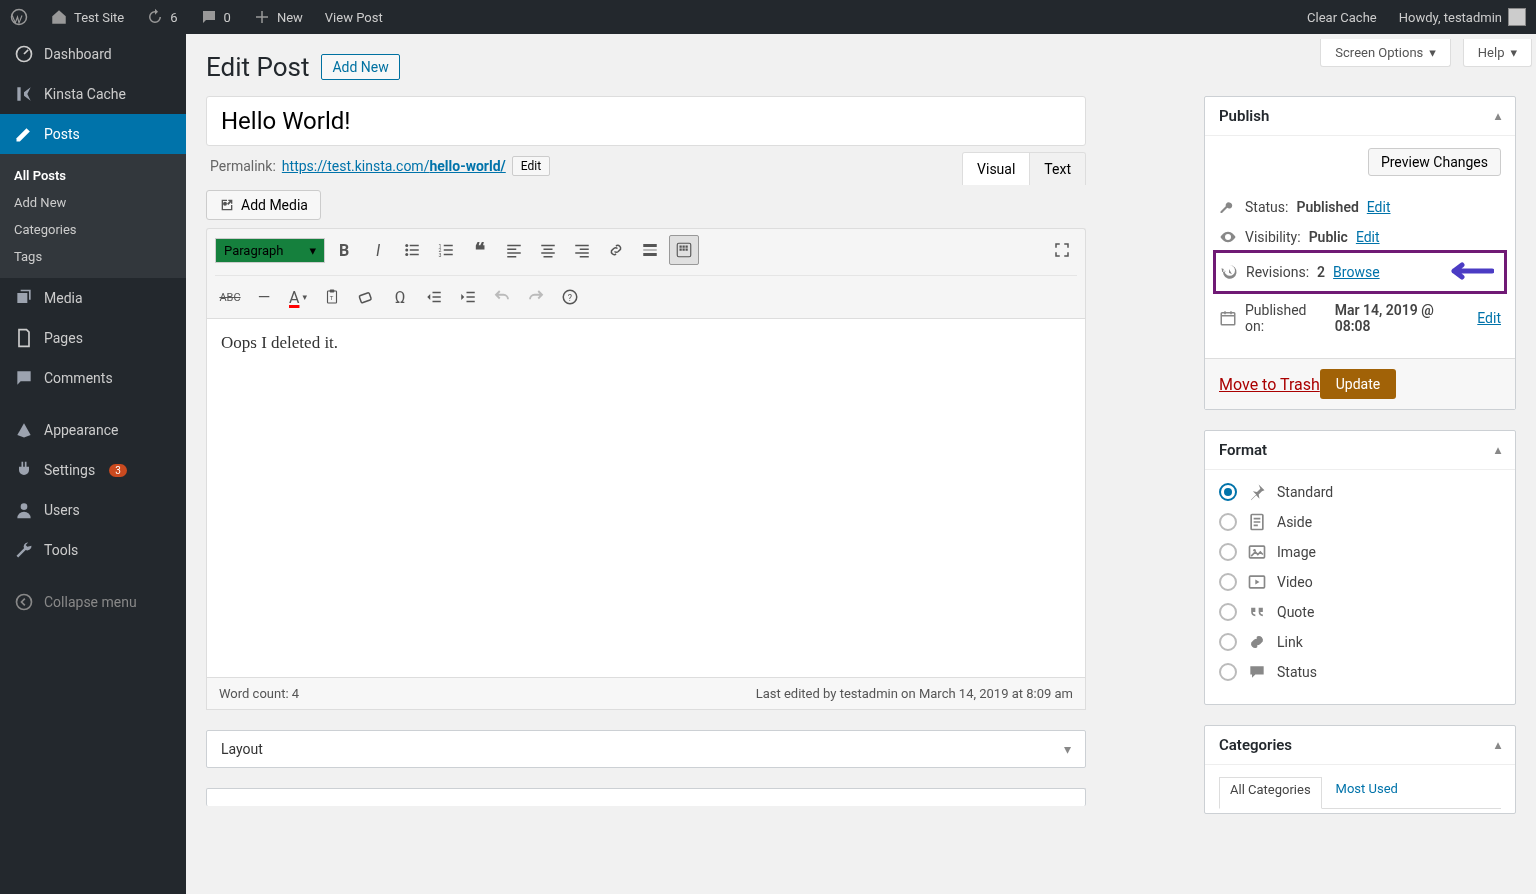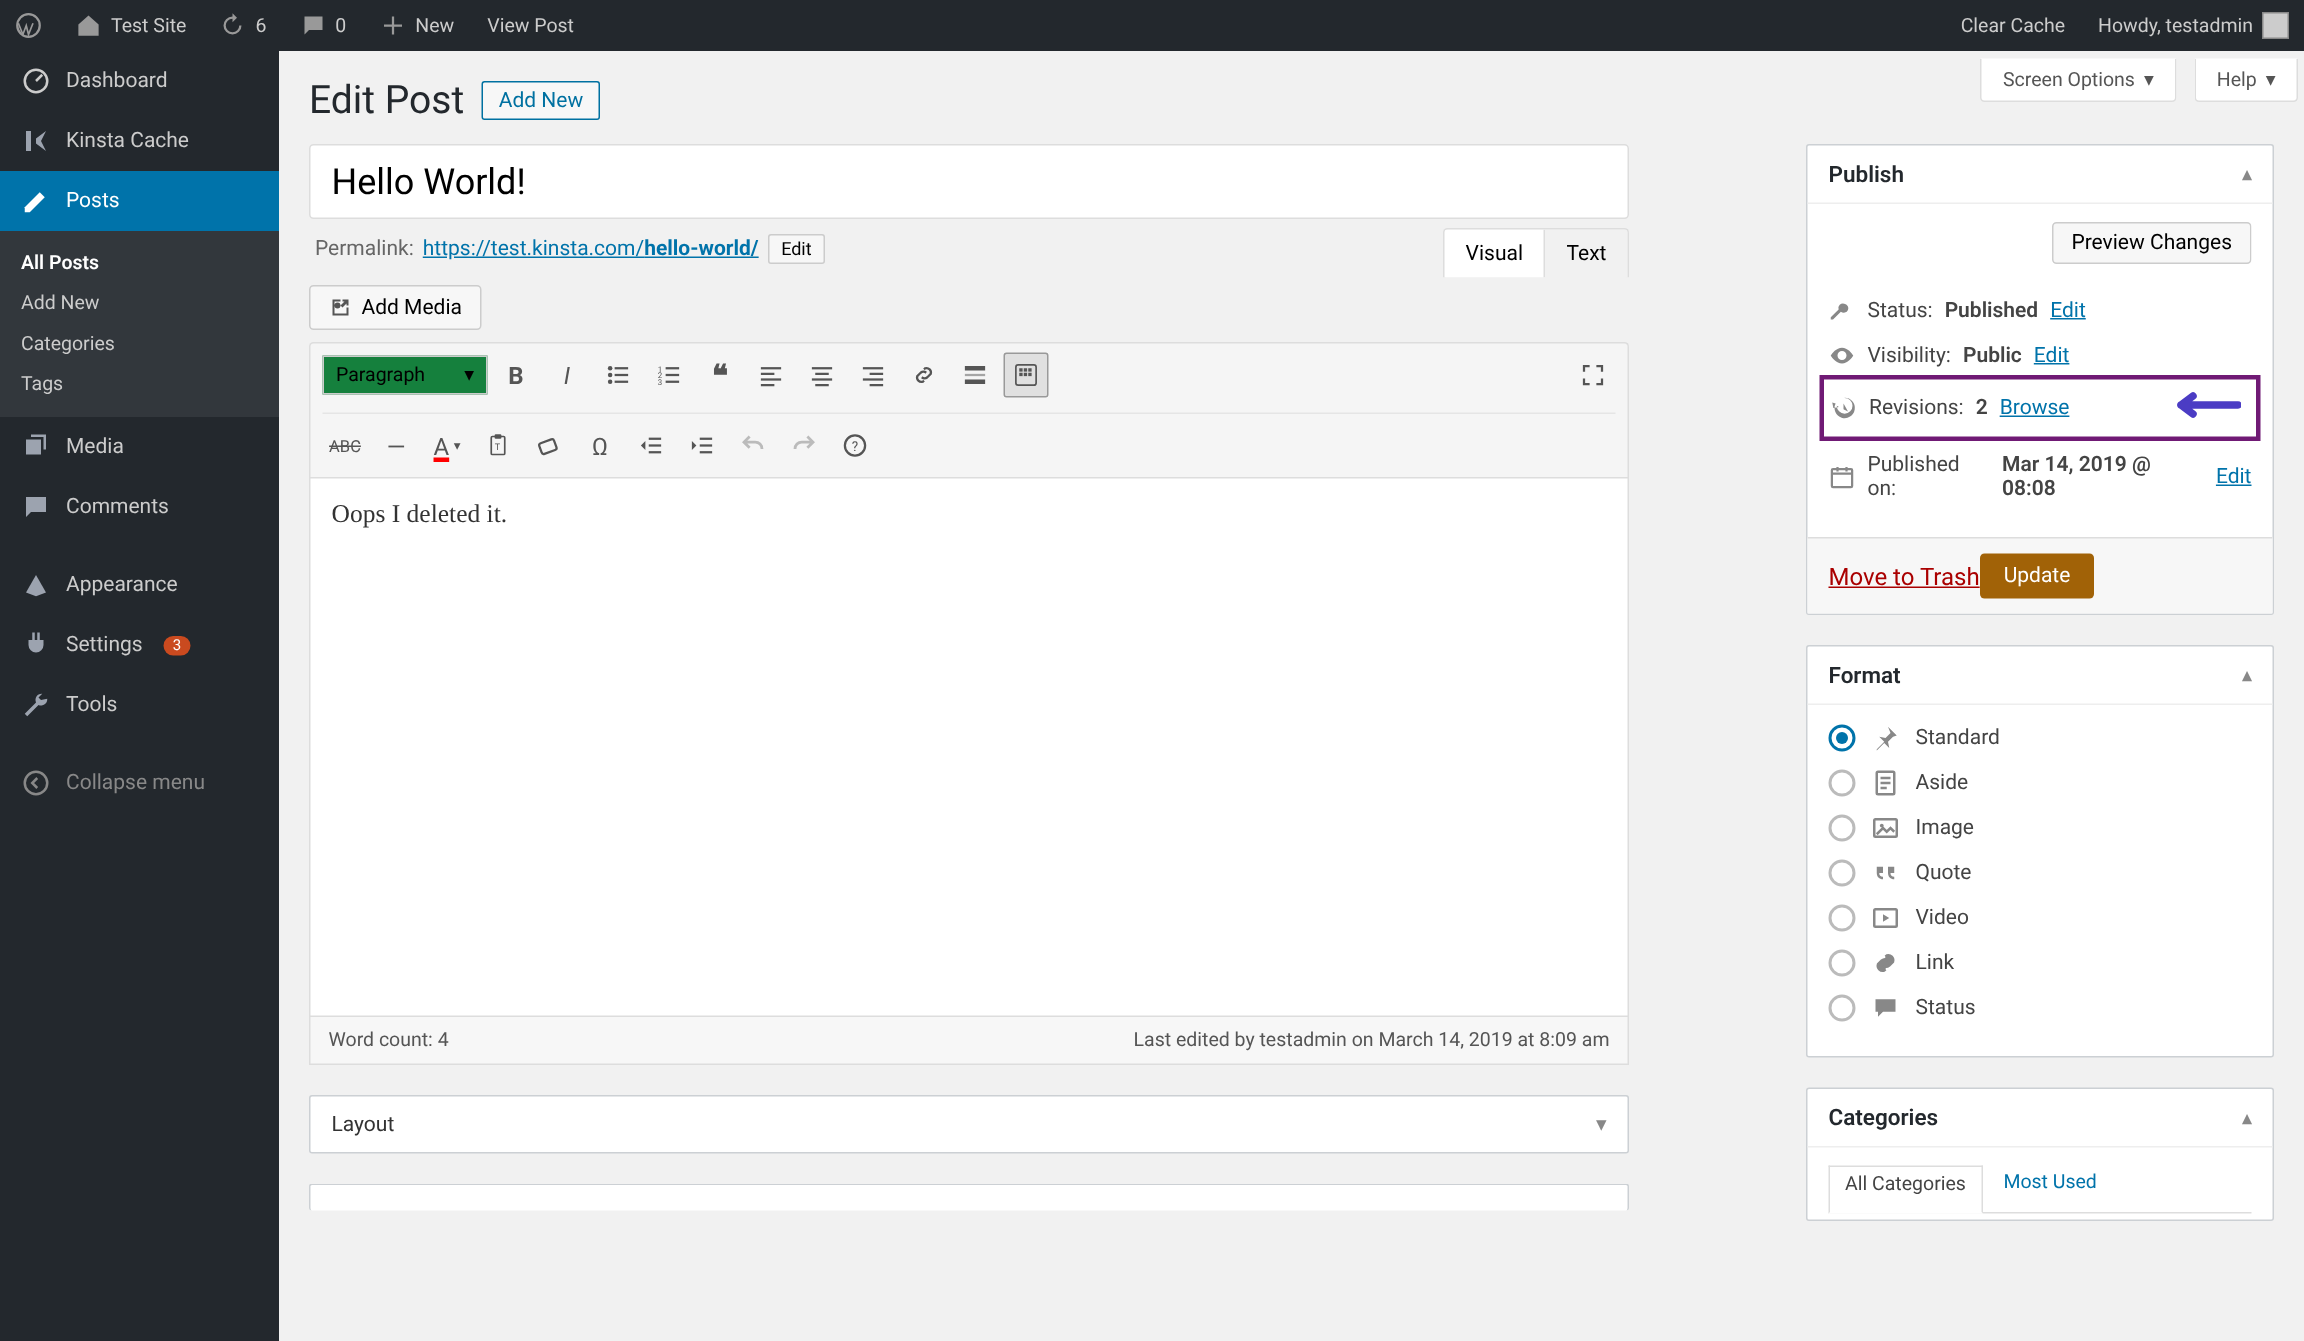--- a/index.html
+++ b/index.html
@@ -170,37 +170,50 @@
     <div>Tags</div>
   </div>
   <div class="menu-item">
       <svg viewBox="0 0 24 24">
         <path d="M4 6h12v12H4zM8 2h12v12h-2V4H8z"></path>
       </svg>
       <span>Media</span>
     </div>
   <div class="menu-item">
       <svg viewBox="0 0 24 24">
+        <path d="M6 2h9l3 3v17H6z" fill="none" stroke="currentColor" stroke-width="2"></path>
+      </svg>
+      <span>Pages</span>
+    </div>
+  <div class="menu-item">
+      <svg viewBox="0 0 24 24">
         <path d="M4 4h16v12H8l-4 4z"></path>
       </svg>
       <span>Comments</span>
     </div>
   <div class="sep"></div>
   <div class="menu-item">
       <svg viewBox="0 0 24 24">
         <path d="M4 18l8-14 8 14-8 3z"></path>
       </svg>
       <span>Appearance</span>
     </div>
   <div class="menu-item">
       <svg viewBox="0 0 24 24">
         <path d="M9 2v6H6v4a6 6 0 0012 0V8h-3V2h-2v6h-2V2z"></path>
       </svg>
       <span>Settings</span>
       <span class="plugin-badge">3</span>
+    </div>
+  <div class="menu-item">
+      <svg viewBox="0 0 24 24">
+        <circle cx="12" cy="8" r="4"></circle>
+        <path d="M4 22a8 8 0 0116 0z"></path>
+      </svg>
+      <span>Users</span>
     </div>
   <div class="menu-item">
       <svg viewBox="0 0 24 24">
         <path d="M21 7a5 5 0 01-7 5L5 21l-2-2 9-9a5 5 0 015-7l-3 3 2 2z"></path>
       </svg>
       <span>Tools</span>
     </div>
   <div class="sep"></div>
   <div class="menu-item" style="color:#888">
       <svg viewBox="0 0 24 24">
@@ -486,31 +499,31 @@
             <svg viewBox="0 0 24 24">
               <rect x="3" y="5" width="18" height="14" rx="1" fill="none" stroke="#888" stroke-width="2"></rect>
               <circle cx="9" cy="10" r="1.5"></circle>
               <path d="M5 17l5-5 3 3 3-3 3 3" stroke="#888" stroke-width="2" fill="none"></path>
             </svg>
             <span>Image</span>
           </div>
         <div class="format-opt">
             <span class="radio-o"></span>
             <svg viewBox="0 0 24 24">
-              <path d="M5 7h5v5H7c0 2 1 3 3 3v2c-3 0-5-2-5-5zm9 0h5v5h-3c0 2 1 3 3 3v2c-3 0-5-2-5-5z"></path>
-            </svg>
-            <span>Quote</span>
-          </div>
-        <div class="format-opt">
-            <span class="radio-o"></span>
-            <svg viewBox="0 0 24 24">
               <rect x="3" y="5" width="18" height="14" rx="1" fill="none" stroke="#888" stroke-width="2"></rect>
               <path d="M10 9l5 3-5 3z"></path>
             </svg>
             <span>Video</span>
+          </div>
+        <div class="format-opt">
+            <span class="radio-o"></span>
+            <svg viewBox="0 0 24 24">
+              <path d="M5 7h5v5H7c0 2 1 3 3 3v2c-3 0-5-2-5-5zm9 0h5v5h-3c0 2 1 3 3 3v2c-3 0-5-2-5-5z"></path>
+            </svg>
+            <span>Quote</span>
           </div>
         <div class="format-opt">
             <span class="radio-o"></span>
             <svg viewBox="0 0 24 24" fill="none" stroke="#888" stroke-width="2">
               <path d="M10 14a4 4 0 005 0l3-3a4 4 0 00-5-5l-1 1M14 10a4 4 0 00-5 0l-3 3a4 4 0 005 5l1-1"></path>
             </svg>
             <span>Link</span>
           </div>
         <div class="format-opt">
             <span class="radio-o"></span>

